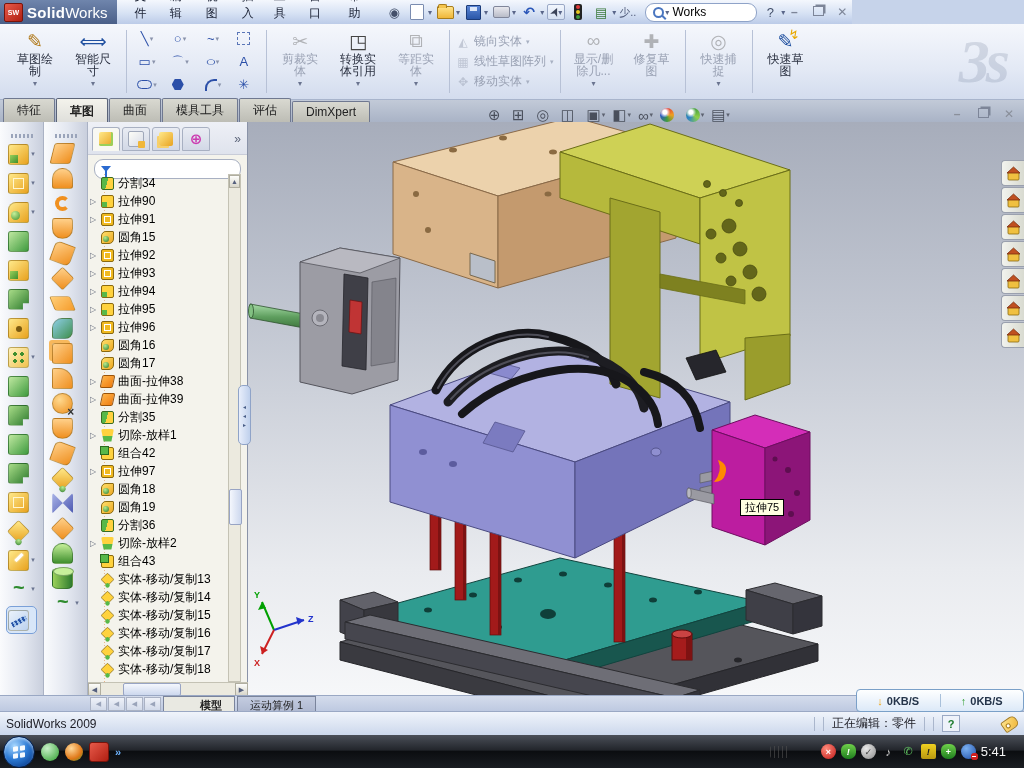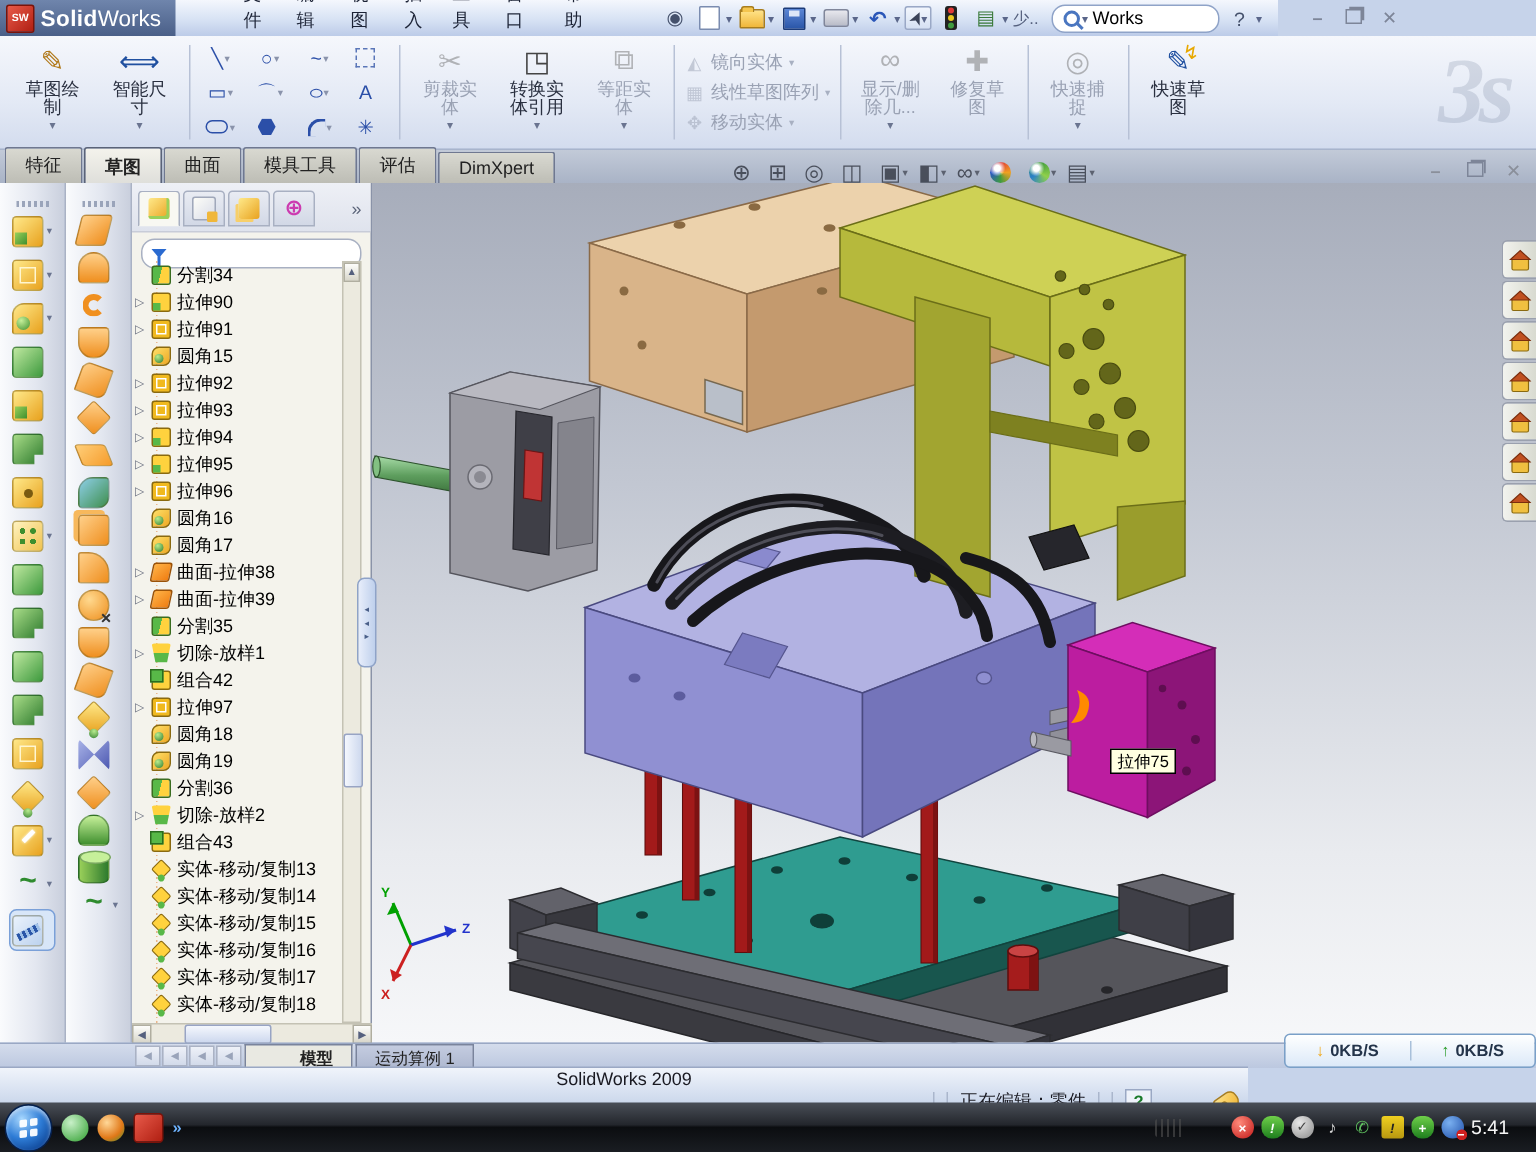--- a/index.html
+++ b/index.html
@@ -4,21 +4,21 @@
 <style>
   html,body{margin:0;padding:0;}
   body{width:1024px;height:768px;position:relative;overflow:hidden;
        font-family:"Liberation Sans","DejaVu Sans",sans-serif;font-size:12px;
        background:#c6d3ea;-webkit-font-smoothing:antialiased;}
   .abs{position:absolute;}
 
   
   #titlebar{left:0;top:0;width:852px;height:24px;
     background:linear-gradient(180deg,#f4f7fd 0%,#d7e2f4 55%,#bccbe8 100%);
-    border-bottom:1px solid #8fa3c8;display:flex;align-items:center;gap:28px;}
+    border-bottom:1px solid #8fa3c8;display:flex;align-items:center;}
   #logo{display:flex;align-items:center;gap:4px;padding:0 10px 0 4px;height:100%;
     background:linear-gradient(180deg,#6f85ac,#4a5f88);}
   .swcube{width:17px;height:17px;background:linear-gradient(135deg,#e85a4a,#b01f12);
     border:1px solid #7a130a;border-radius:2px;color:#fff;font-size:7px;font-weight:bold;
     display:flex;align-items:center;justify-content:center;}
   .logo-bold{font-weight:bold;color:#111;font-size:15px;letter-spacing:.3px;color:#0d0d12;}
   .logo-light{color:#3a3f52;font-size:15px;}
   #logo .logo-bold,#logo .logo-light{color:#fff;}
   #menubar{display:flex;gap:2px;margin-left:8px;}
   .menu-item{padding:3px 9px;color:#1c2336;cursor:default;}
@@ -243,23 +243,23 @@
 
   
   #netwidget{left:856px;top:689px;width:166px;height:21px;z-index:8;
     background:linear-gradient(180deg,#feffff,#dcE9f8);border:1px solid #7aa0c8;border-radius:4px;
     display:flex;align-items:center;font-size:11px;font-weight:bold;color:#24344a;}
   #netwidget .half{flex:1;display:flex;align-items:center;justify-content:center;gap:4px;}
   #netwidget .divider{width:1px;height:13px;background:#a8c0da;}
   .arr-down{color:#f0a818;font-weight:bold;} .arr-up{color:#2e9e2e;font-weight:bold;}
 
   
-  #statusbar{left:0;top:711px;width:832px;height:24px;
+  #statusbar{left:0;top:711px;width:1024px;height:24px;
     background:linear-gradient(180deg,#f0f4fb,#ccd8ec);border-top:1px solid #9aa8c4;
-    display:flex;align-items:center;padding:0 6px;box-sizing:border-box;color:#1a1a22;flex-direction:column;}
+    display:flex;align-items:center;padding:0 6px;box-sizing:border-box;color:#1a1a22;}
   #sb-right{margin-left:auto;display:flex;align-items:center;gap:8px;}
   .sb-sep{width:1px;height:14px;background:#aab6cc;}
   #sb-help{width:16px;height:15px;border:1px solid #9aa8c4;background:#eef2fa;color:#1a7a2a;
     font-weight:bold;font-size:11px;display:flex;align-items:center;justify-content:center;}
   .ico-tag{width:14px;height:10px;background:linear-gradient(135deg,#ffe389,#f0b73a);
     border:1px solid #a87d1d;border-radius:2px 5px 5px 2px;transform:rotate(-35deg);position:relative;}
   .ico-tag::before{content:'';position:absolute;left:2px;top:3px;width:3px;height:3px;border-radius:50%;background:#fff;border:1px solid #a87d1d;}
 
   
   #taskbar{left:0;top:735px;width:1024px;height:33px;

